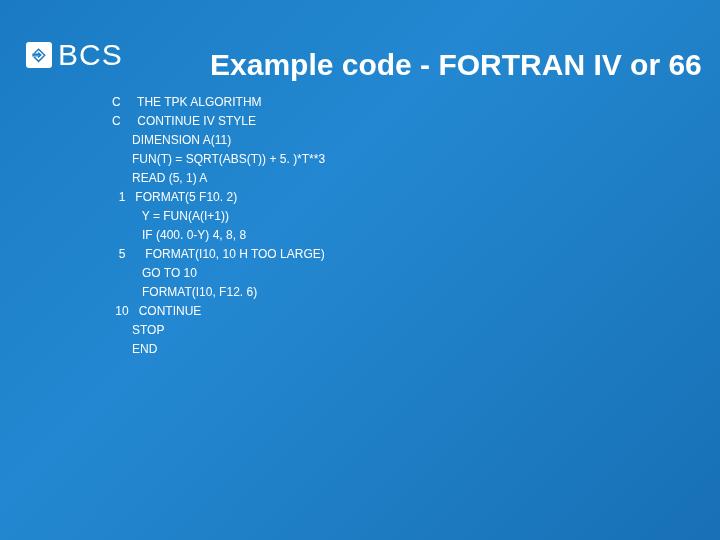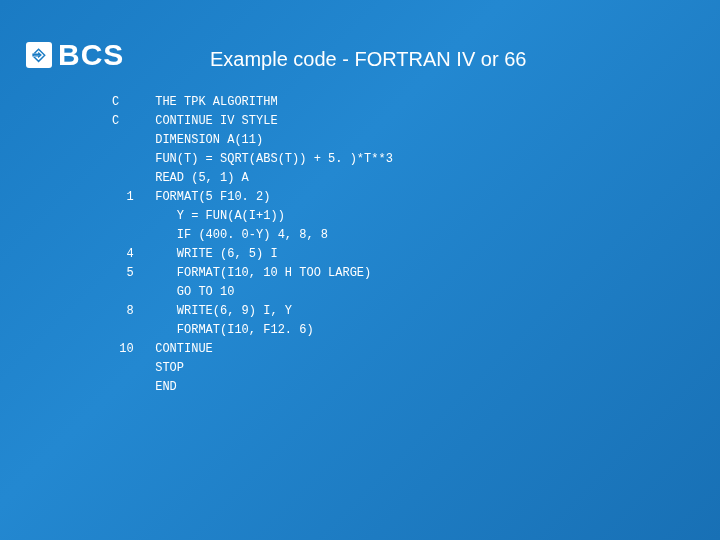--- a/index.html
+++ b/index.html
@@ -1,21 +1,21 @@
 <!DOCTYPE html>
 <html><head>
 <meta charset="utf-8">
 <style>
 html,body{margin:0;padding:0;width:720px;height:540px;overflow:hidden;font-family:Arial,Helvetica,sans-serif}
 .slide{width:720px;height:540px;background:linear-gradient(135deg,#1a7bc4 0%,#2388d1 40%,#1870b5 100%);position:relative;color:#fff}
 .logo{position:absolute;left:26px;top:38px;display:flex;align-items:center;gap:6px}
 .logo-badge{width:26px;height:26px;background:#fff;border-radius:3px;display:flex;align-items:center;justify-content:center;color:#1a7bc4;font-weight:bold;font-size:16px}
-.logo-text{font-size:30px;font-weight:bold;color:#fff;letter-spacing:1px}
-.title{position:absolute;left:210px;top:48px;font-size:20px;font-weight:normal;color:#fff}
-.code{position:absolute;left:112px;top:92px;font-family:Liberation Mono, monospace;font-size:12px;line-height:1.0;color:#fff}
+.logo-text{font-size:30px;font-weight:normal;color:#fff;letter-spacing:1px}
+.title{position:absolute;left:210px;top:48px;font-size:30px;font-weight:bold;color:#fff}
+.code{position:absolute;left:112px;top:92px;font-family:Liberation Sans, sans-serif;font-size:12px;line-height:1.0;color:#fff}
 .code-line{white-space:pre;margin:0;padding:3.5px 0}
 .footer{position:absolute;right:24px;bottom:14px;font-size:14px;color:#fff}
 .footer b{font-weight:bold}
 </style>
 </head>
 <body>
 
 <div class="slide">
 
   <div class="logo">
@@ -29,24 +29,22 @@
 
   <div class="code" id="code-block">
       <div class="code-line">C     THE TPK ALGORITHM</div>
       <div class="code-line">C     CONTINUE IV STYLE</div>
       <div class="code-line">      DIMENSION A(11)</div>
       <div class="code-line">      FUN(T) = SQRT(ABS(T)) + 5. )*T**3</div>
       <div class="code-line">      READ (5, 1) A</div>
       <div class="code-line">  1   FORMAT(5 F10. 2)</div>
       <div class="code-line">         Y = FUN(A(I+1))</div>
       <div class="code-line">         IF (400. 0-Y) 4, 8, 8</div>
-      <div class="code-line">  4      WRITE (6, 5) I</div>
       <div class="code-line">  5      FORMAT(I10, 10 H TOO LARGE)</div>
       <div class="code-line">         GO TO 10</div>
-      <div class="code-line">  8      WRITE(6, 9) I, Y</div>
       <div class="code-line">         FORMAT(I10, F12. 6)</div>
       <div class="code-line"> 10   CONTINUE</div>
       <div class="code-line">      STOP</div>
       <div class="code-line">      END</div>
     </div>
 
 
 </div>
 
 </body></html>

